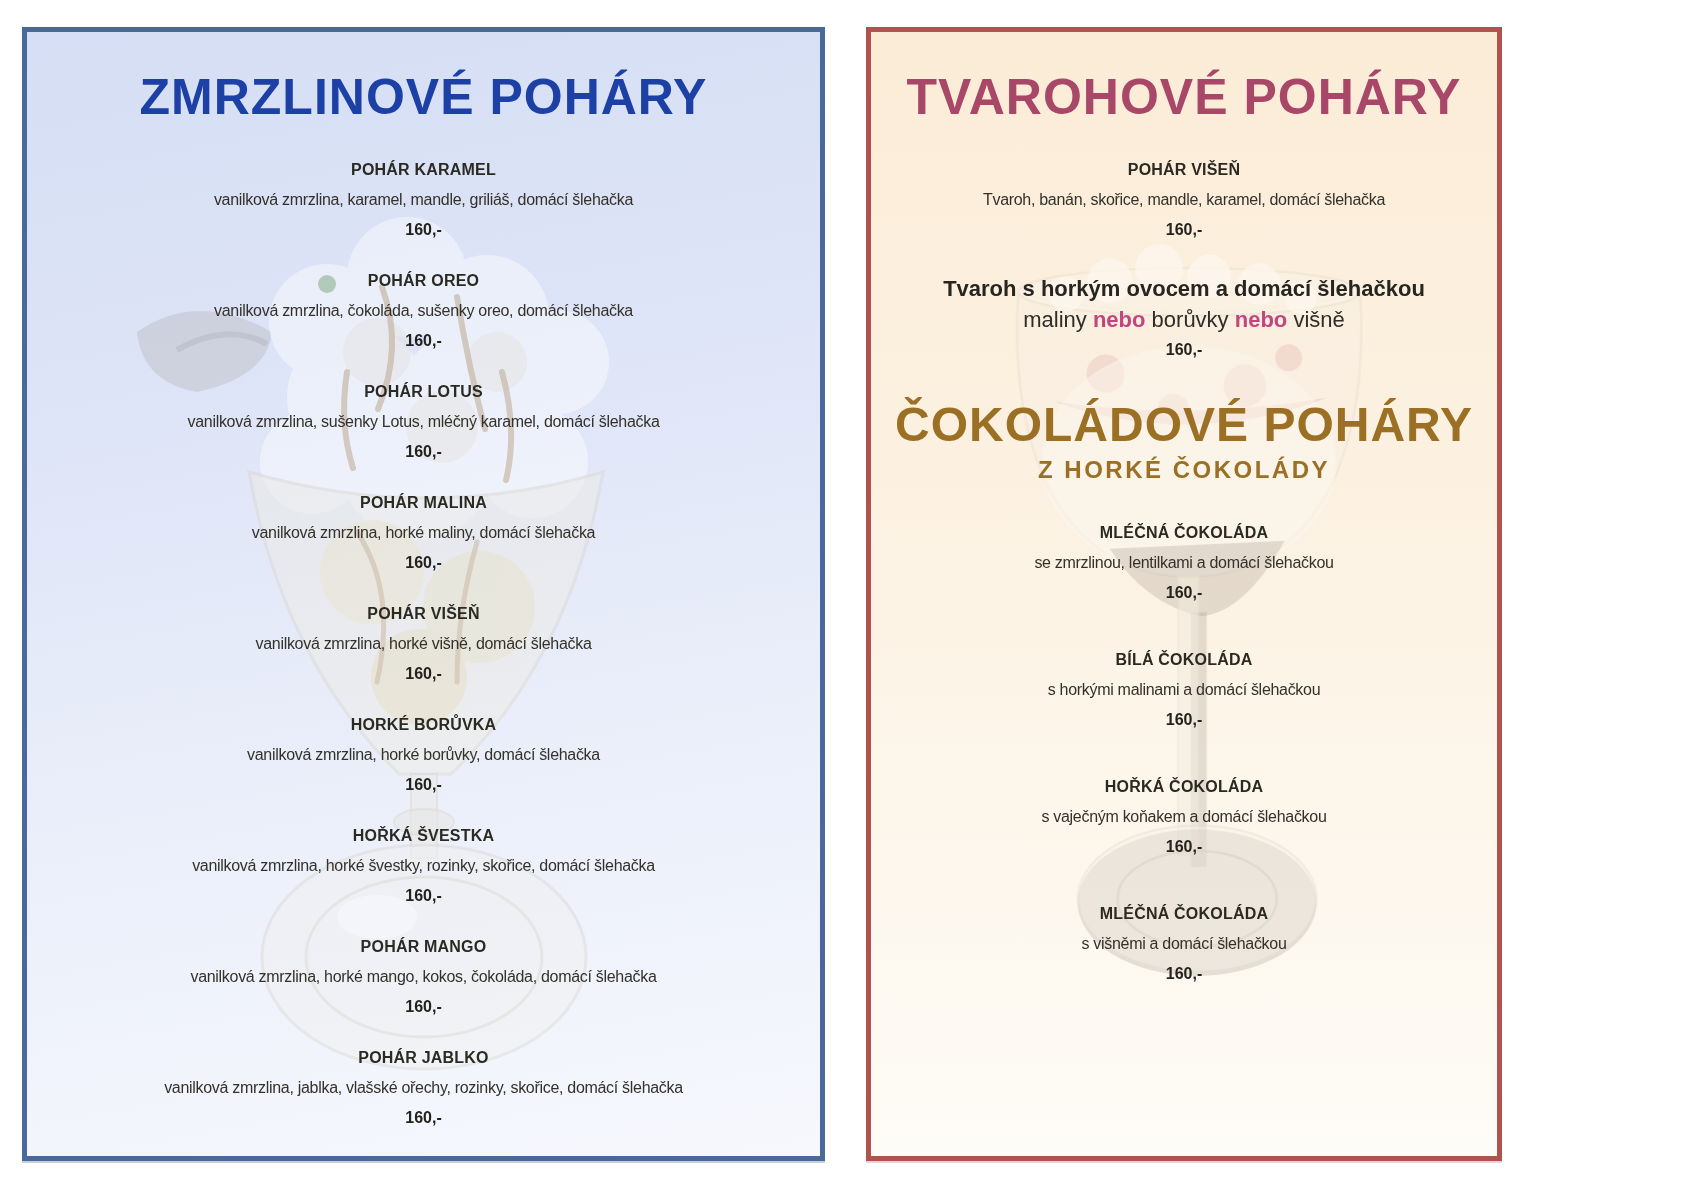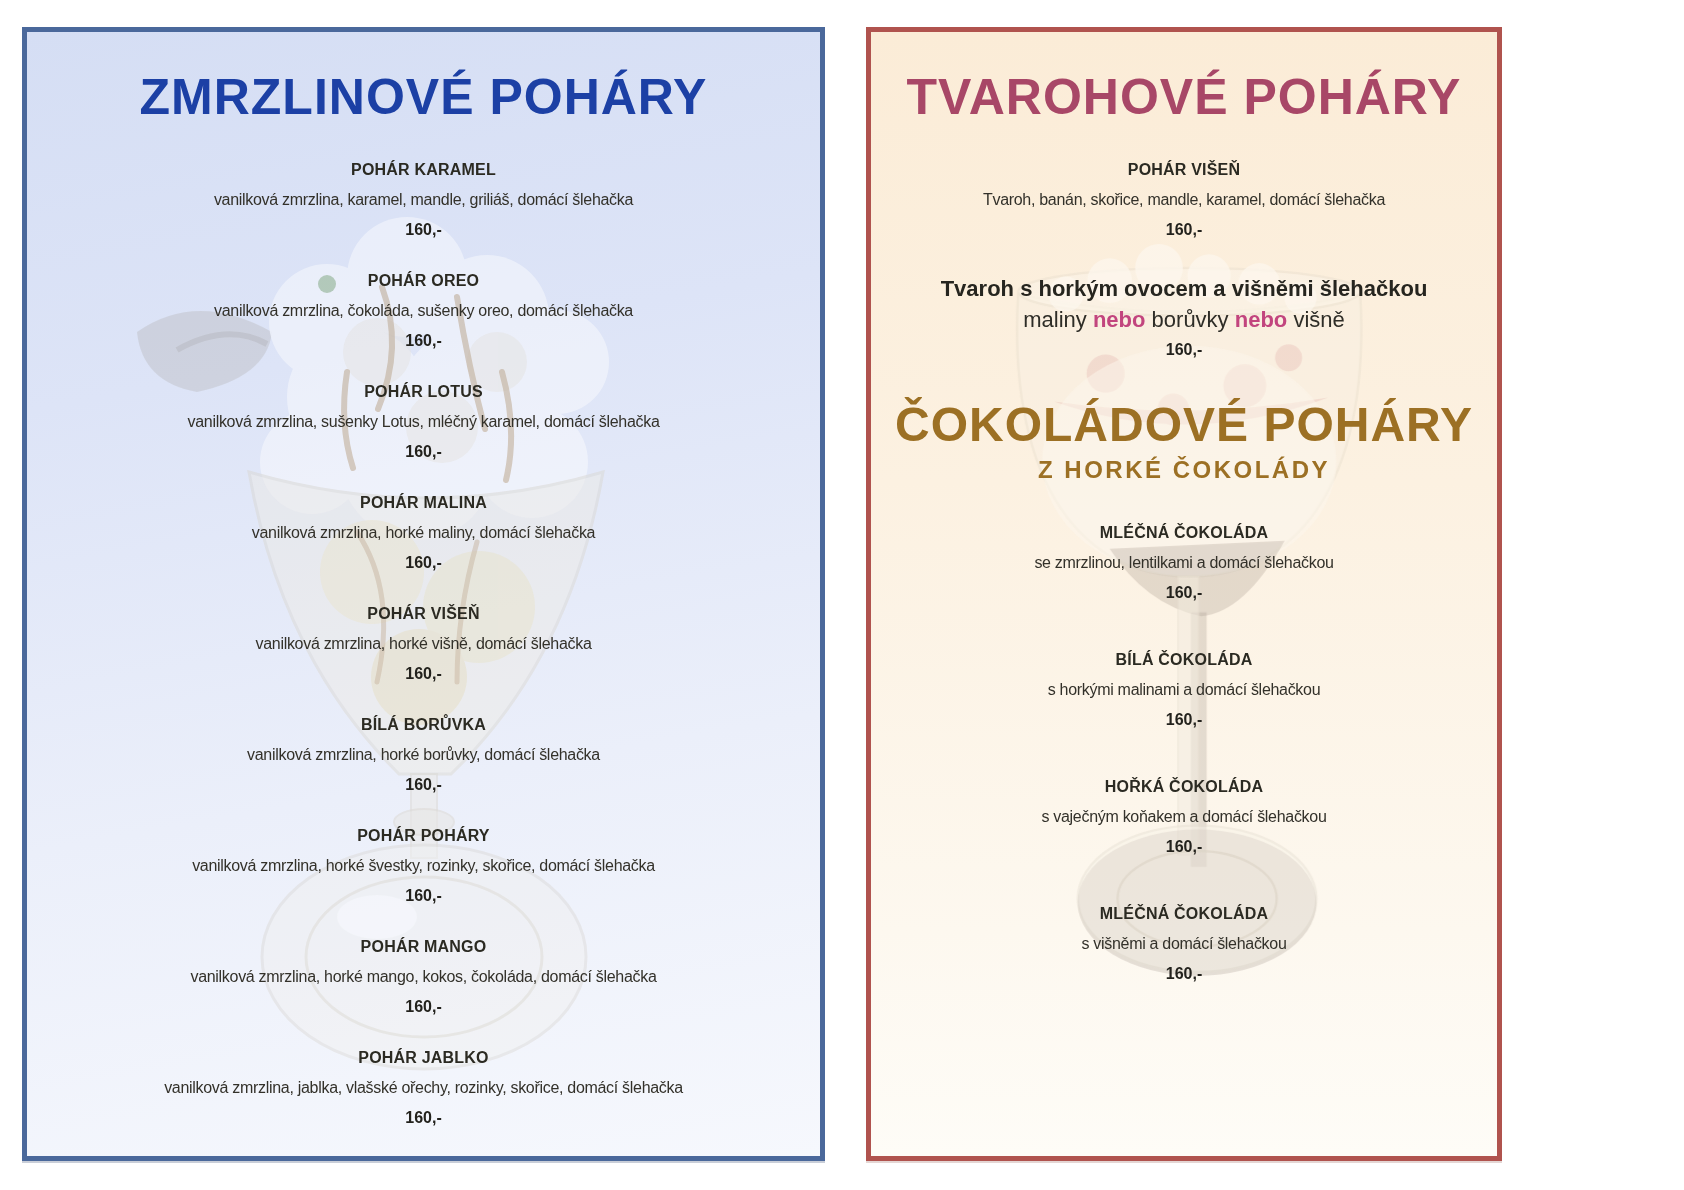--- a/index.html
+++ b/index.html
@@ -144,26 +144,26 @@
           <div class="item-name">POHÁR MALINA</div>
           <div class="item-desc">vanilková zmrzlina, horké maliny, domácí šlehačka</div>
           <div class="item-price">160,-</div>
         </div>
         <div class="menu-item">
           <div class="item-name">POHÁR VIŠEŇ</div>
           <div class="item-desc">vanilková zmrzlina, horké višně, domácí šlehačka</div>
           <div class="item-price">160,-</div>
         </div>
         <div class="menu-item">
-          <div class="item-name">BÍLÁ BORŮVKA</div>
+          <div class="item-name">HORKÉ BORŮVKA</div>
           <div class="item-desc">vanilková zmrzlina, horké borůvky, domácí šlehačka</div>
           <div class="item-price">160,-</div>
         </div>
         <div class="menu-item">
-          <div class="item-name">POHÁR POHÁRY</div>
+          <div class="item-name">HOŘKÁ ŠVESTKA</div>
           <div class="item-desc">vanilková zmrzlina, horké švestky, rozinky, skořice, domácí šlehačka</div>
           <div class="item-price">160,-</div>
         </div>
         <div class="menu-item">
           <div class="item-name">POHÁR MANGO</div>
           <div class="item-desc">vanilková zmrzlina, horké mango, kokos, čokoláda, domácí šlehačka</div>
           <div class="item-price">160,-</div>
         </div>
         <div class="menu-item">
           <div class="item-name">POHÁR JABLKO</div>
@@ -215,21 +215,21 @@
     <div class="content">
       <h1 class="panel-title">TVAROHOVÉ POHÁRY</h1>
 
       <div class="menu-item">
         <div class="item-name">POHÁR VIŠEŇ</div>
         <div class="item-desc">Tvaroh, banán, skořice, mandle, karamel, domácí šlehačka</div>
         <div class="item-price">160,-</div>
       </div>
 
       <div class="special-item">
-        <div class="special-name">Tvaroh s horkým ovocem a višněmi šlehačkou</div>
+        <div class="special-name">Tvaroh s horkým ovocem a domácí šlehačkou</div>
         <div class="special-options">
           <span>maliny</span>
           <span class="or-word">nebo</span>
           <span>borůvky</span>
           <span class="or-word">nebo</span>
           <span>višně</span>
         </div>
         <div class="item-price">160,-</div>
       </div>
 

